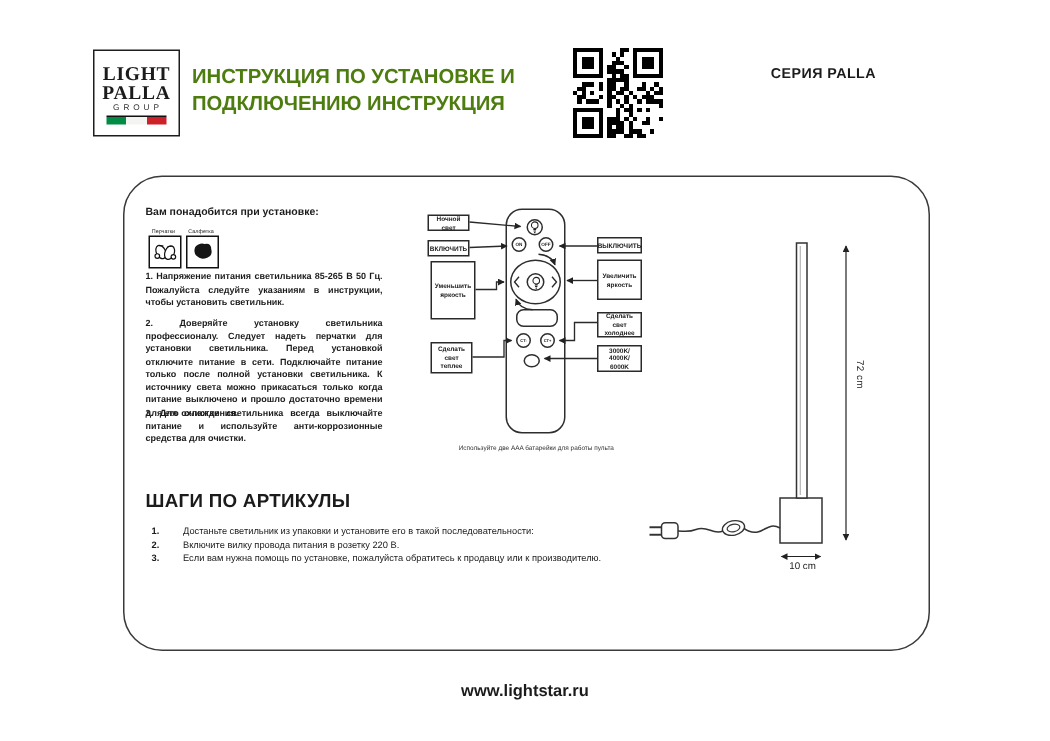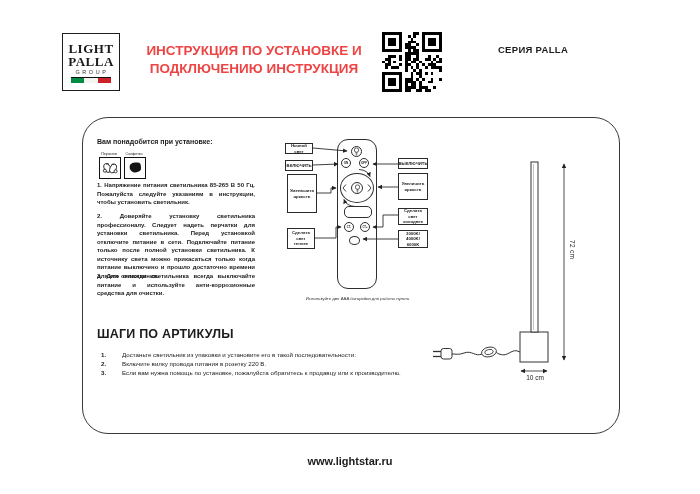--- a/index.html
+++ b/index.html
@@ -6,22 +6,22 @@
   #page{position:relative;width:700px;height:494px;background:#fff;overflow:hidden;
         font-family:"Liberation Sans",sans-serif;color:#1b1b1b;}
   .abs{position:absolute;}
   
   .logo-box{left:62px;top:33px;width:56px;height:56px;border:1.5px solid #1d1d1d;
             display:flex;flex-direction:column;align-items:center;justify-content:center;background:#fff;}
   .logo-l1,.logo-l2{font-family:Liberation Serif, serif;font-weight:700;font-size:13px;line-height:1.0;letter-spacing:.5px;}
   .logo-l3{font-size:5.5px;letter-spacing:2.6px;margin:1px 0 2px 2px;color:#333;}
   .flag{width:40px;height:5px;border-top:1px solid #111;display:flex;}
   .flag span{flex:1;height:100%;}
-  .title{left:128px;top:42px;width:252px;text-align:center;font-size:13.5px;font-weight:700;line-height:1.3;color:#ef4444;}
-  .series-wrap{left:463px;top:44px;width:140px;text-align:center;}
+  .title{left:128px;top:42px;width:252px;font-size:13.5px;font-weight:700;line-height:1.3;color:#4d7c0f;}
+  .series-wrap{left:444px;top:44px;width:140px;text-align:right;}
   .series{font-size:9.5px;font-weight:700;letter-spacing:.3px;}
   .articles{font-size:12.5px;font-weight:700;margin-top:5px;letter-spacing:.3px;}
   
   .main-box{left:82px;top:117px;width:536px;height:315px;border:1px solid #3a3a3a;border-radius:26px;background:#fff;}
   
   .needs-title{left:97px;top:138px;font-size:7px;font-weight:700;}
   .tool-label{width:22px;text-align:center;font-size:3.6px;color:#222;}
   .tool-box{width:20px;height:20px;border:1px solid #111;background:#fff;display:flex;align-items:center;justify-content:center;}
   .para{left:97px;width:158px;font-size:6px;font-weight:600;line-height:1.42;color:#1b1b1b;text-align:justify;}
   

